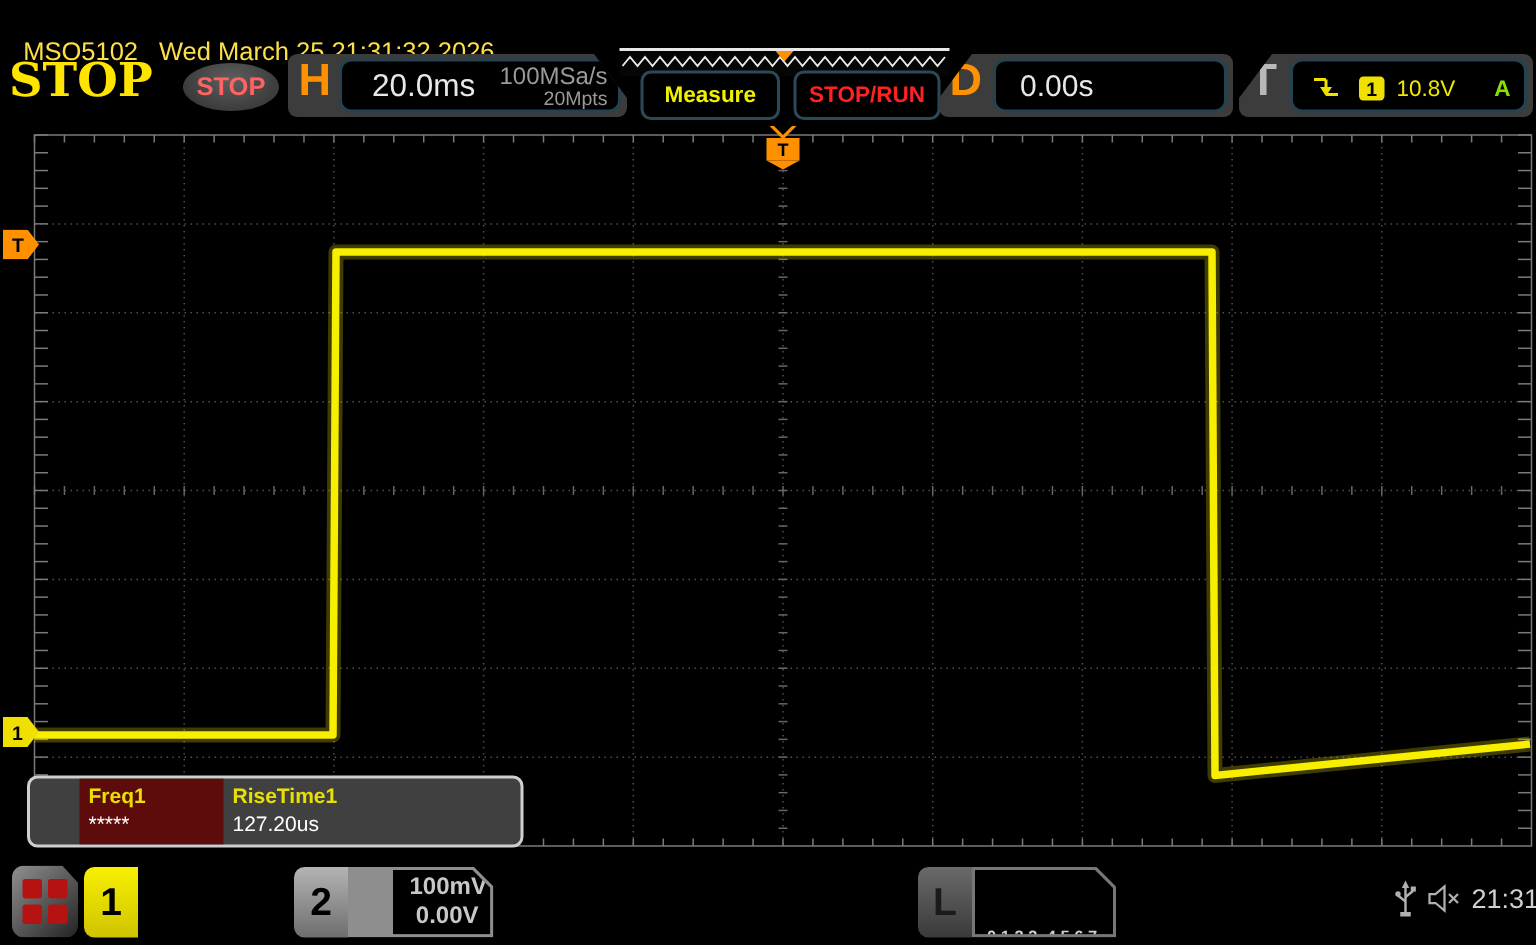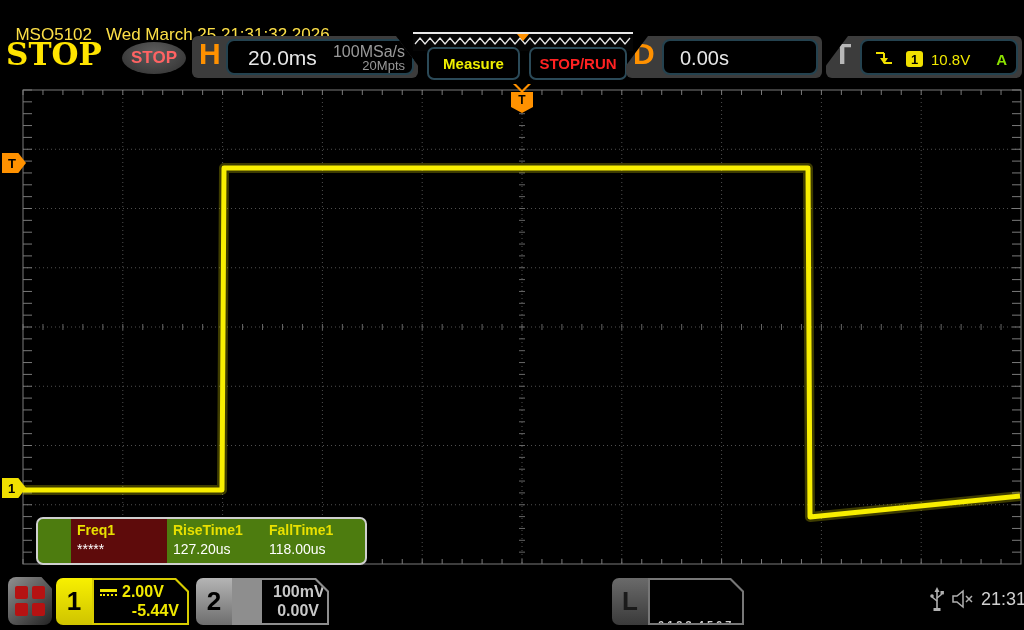--- a/index.html
+++ b/index.html
@@ -69,21 +69,21 @@
   .tpos .tri-inner{position:absolute;left:-6px;top:-9px;width:0;height:0;
         border-left:6px solid transparent;border-right:6px solid transparent;
         border-top:6px solid #000;}
   .tpos .shield{width:22px;height:15px;background:#ff9100;margin-top:-1px;
         display:flex;align-items:center;justify-content:center;
         color:#000;font-weight:bold;font-size:12px;}
   .tpos .shield-point{width:0;height:0;margin:0 auto;
         border-left:11px solid transparent;border-right:11px solid transparent;
         border-top:6px solid #ff9100;}
   
-  .meas-panel{position:absolute;left:36px;top:517px;width:327px;height:44px;background:#4d7c0f;
+  .meas-panel{position:absolute;left:18px;top:517px;width:327px;height:44px;background:#404040;
         border:2px solid #cfcfcf;border-radius:7px;display:flex;overflow:hidden;}
   .meas-spacer{width:33px;}
   .meas-cell{width:96px;padding:3px 0 0 6px;box-sizing:border-box;}
   .meas-cell.hl{background:#5e0b0b;}
   .meas-label{color:#e8e000;font-weight:bold;font-size:14px;}
   .meas-value{color:#fff;font-size:14px;margin-top:3px;}
   
   .menu-btn{position:absolute;left:8px;top:577px;width:44px;height:48px;border-radius:8px;
         background:linear-gradient(135deg,#909090,#232323);
         clip-path:polygon(0 0,76% 0,100% 24%,100% 100%,0 100%);
@@ -495,49 +495,33 @@
 <div class="meas-panel">
   <div class="meas-spacer"></div>
   <div class="meas-cell hl">
     <div class="meas-label">Freq1</div>
     <div class="meas-value">*****</div>
   </div>
   <div class="meas-cell">
     <div class="meas-label">RiseTime1</div>
     <div class="meas-value">127.20us</div>
   </div>
-  <div class="meas-cell">
-    <div class="meas-label">FallTime1</div>
-    <div class="meas-value">118.00us</div>
-  </div>
 </div>
 
 <div class="menu-btn">
   <div class="menu-grid">
       <div></div>
       <div></div>
       <div></div>
       <div></div>
     </div>
 </div>
 
 <div class="ch-badge" id="ch1-badge">
   <div class="ch-tab">1</div>
-  <div class="ch-box-outer">
-    <div class="ch-box-inner">
-      <div class="ch-line1">
-        <span class="dc-icon">
-            <span class="solid" style="display:block"></span>
-            <span class="dash" style="display:block"></span>
-          </span>
-        <span>2.00V</span>
-      </div>
-      <div class="ch-line2">-5.44V</div>
-    </div>
-  </div>
 </div>
 
 <div class="ch-badge" id="ch2-badge">
   <div class="ch-tab">2</div>
   <div class="ch-box-outer">
     <div class="ch-box-inner">
       <div class="ch-line1">
         <span class="dc-icon">
             <span class="solid" style="display:block"></span>
             <span class="dash" style="display:block"></span>

